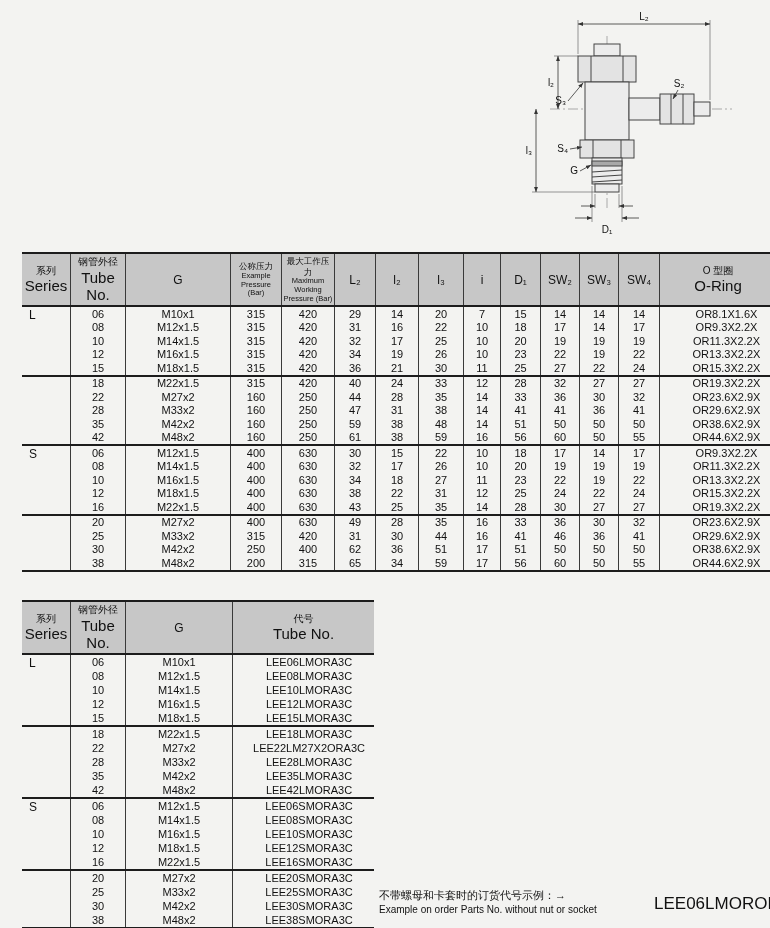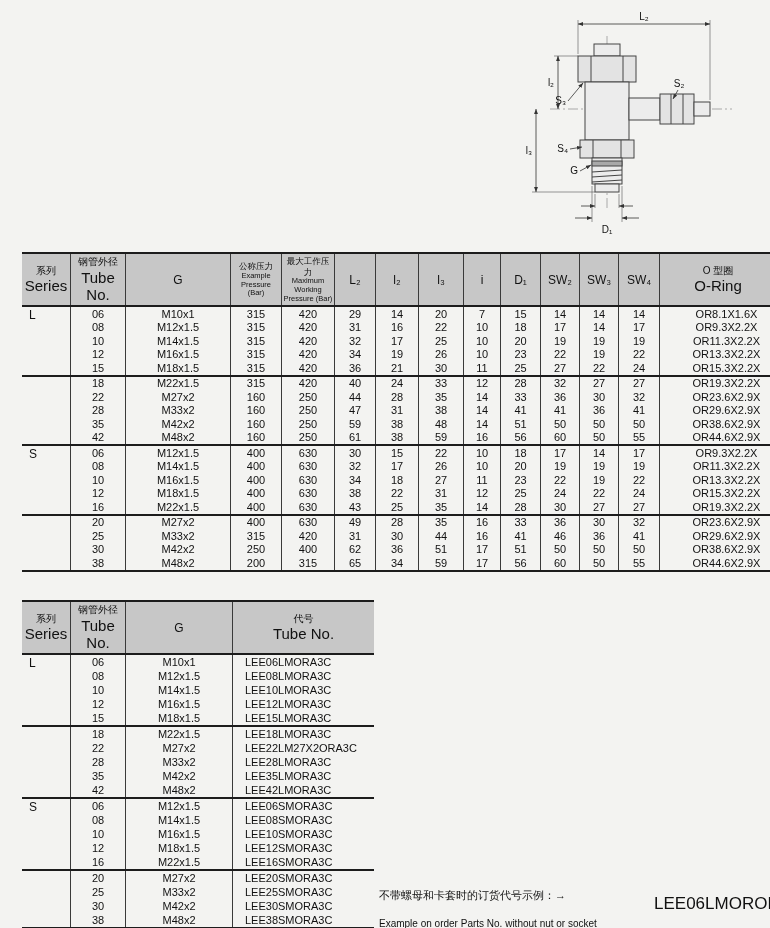--- a/index.html
+++ b/index.html
@@ -23,42 +23,42 @@
   th.small-head .th-zh{font-size:8.5px}
   th.small-head .th-en{font-size:7.5px}
   th.sym{font-size:12px}
 
   .dtable td{border-left:1px solid #3a3a3a;text-align:center;font-size:11px;height:13.5px;
              line-height:12px;padding:0 1px;white-space:nowrap}
   #table2 td{height:14px}
   td.series-cell{border-left:none;text-align:left;vertical-align:top;padding:2px 0 0 7px;font-size:12px}
   tr.sep td{border-top:2px solid #1c1c1c}
   #table1 td.c13{text-align:center;padding-left:18px}
-  #table2 td.c3{text-align:left;padding-left:12px}
+  #table2 td.c3{text-align:center;padding-left:12px}
 
   #table1 th:nth-child(1){width:46px}
   #table1 th:nth-child(2){width:52px}
   #table1 th:nth-child(3){width:102px}
   #table1 th:nth-child(4){width:48px}
   #table1 th:nth-child(5){width:50px}
   #table1 th:nth-child(6){width:38px}
   #table1 th:nth-child(7){width:40px}
   #table1 th:nth-child(8){width:42px}
   #table1 th:nth-child(9){width:34px}
   #table1 th:nth-child(10){width:37px}
   #table1 th:nth-child(11){width:36px}
   #table1 th:nth-child(12){width:36px}
   #table1 th:nth-child(13){width:38px}
   #table2 th:nth-child(1){width:46px}
   #table2 th:nth-child(2){width:52px}
   #table2 th:nth-child(3){width:104px}
 
   .note{position:absolute;left:365px;top:888px;width:275px}
   .note-zh{font-size:11px;line-height:1.3}
-  .note-en{font-size:10px;margin-top:16px}
+  .note-en{font-size:10px;margin-top:2px}
   .example-code{position:absolute;left:640px;top:894px;font-size:17px}
 </style>
 </head>
 <body>
 
 <div class="page">
 
   <svg class="diagram" width="300" height="246" viewBox="0 0 300 246">
     <defs>
       <marker id="ar" viewBox="0 0 10 10" refX="9" refY="5" markerWidth="7" markerHeight="7" orient="auto-start-reverse">

